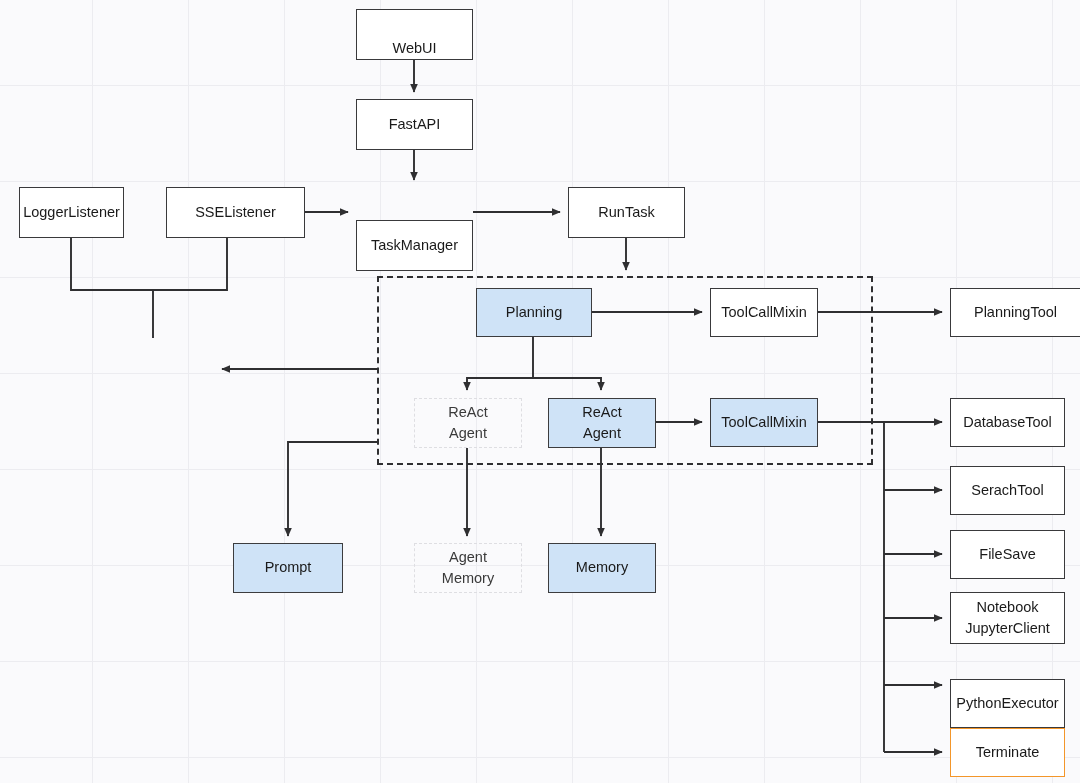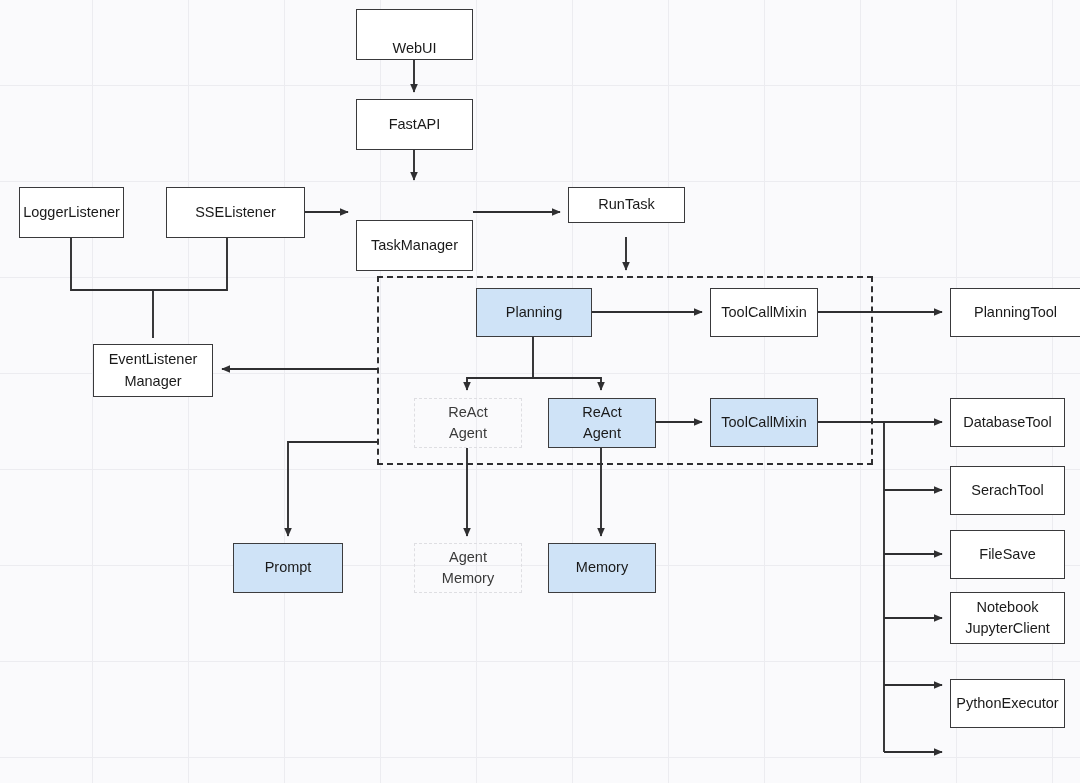--- a/index.html
+++ b/index.html
@@ -112,36 +112,32 @@
   </div>
 
   <div class="node" style="left:356px;top:99px;width:117px;height:51px;">
     <span>FastAPI</span>
   </div>
 
   <div class="node" style="left:356px;top:187px;width:117px;height:51px;margin-top:33px;">
     <span>TaskManager</span>
   </div>
 
-  <div class="node" style="left:568px;top:187px;width:117px;height:36px;">
+  <div class="node" style="left:568px;top:187px;width:117px;height:51px;">
     <span>RunTask</span>
   </div>
 
   <div class="node" style="left:19px;top:187px;width:105px;height:51px;">
     <span>LoggerListener</span>
   </div>
 
   <div class="node" style="left:166px;top:187px;width:139px;height:51px;">
     <span>SSEListener</span>
   </div>
 
-  <div class="node" style="left:93px;top:344px;width:120px;height:53px;flex-direction:column;">
-    <span class="two">EventListener</span>
-    <span class="two">Manager</span>
-  </div>
 
   <div class="node blue" style="left:476px;top:288px;width:116px;height:49px;">
     <span>Planning</span>
   </div>
 
   <div class="node" style="left:710px;top:288px;width:108px;height:49px;">
     <span>ToolCallMixin</span>
   </div>
 
   <div class="node blue" style="left:710px;top:398px;width:108px;height:49px;">
@@ -189,14 +185,17 @@
 
   <div class="node" style="left:950px;top:592px;width:115px;height:52px;flex-direction:column;">
     <span class="two">Notebook</span>
     <span class="two">JupyterClient</span>
   </div>
 
   <div class="node" style="left:950px;top:679px;width:115px;height:49px;">
     <span>PythonExecutor</span>
   </div>
 
+  <div class="node orange" style="left:950px;top:728px;width:115px;height:49px;">
+    <span>Terminate</span>
+  </div>
 
 </div>
 
 </body></html>

